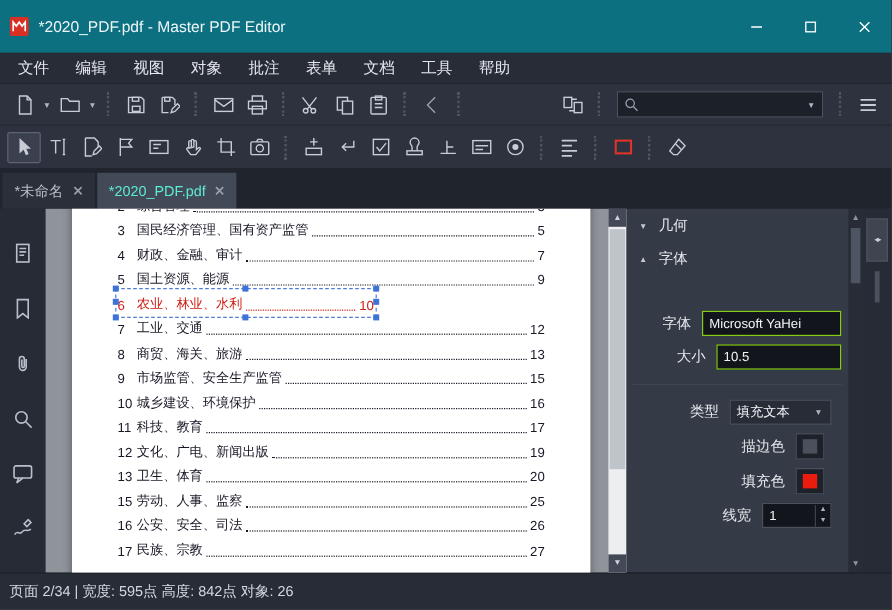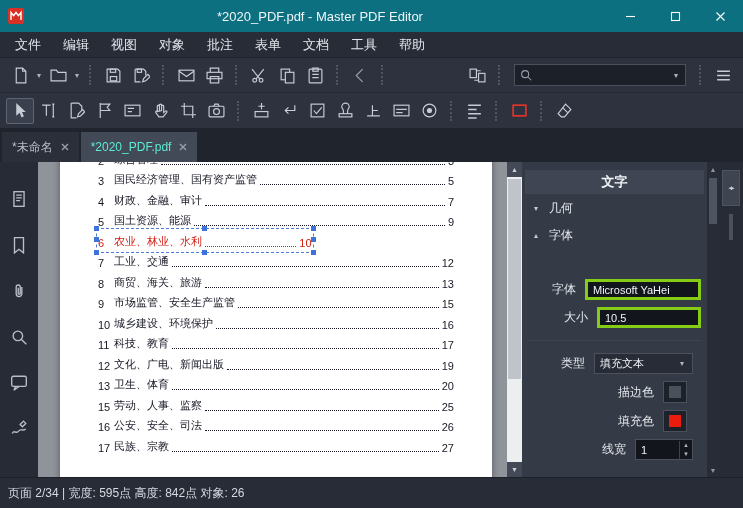--- a/index.html
+++ b/index.html
@@ -1,20 +1,20 @@
 <!DOCTYPE html>
 <html><head>
 <meta charset="utf-8">
 <style>
   * { margin:0; padding:0; box-sizing:border-box; }
   body { font-family:"Liberation Sans","DejaVu Sans",sans-serif; background:#555; }
   #app { width:743px; height:508px; display:flex; flex-direction:column; overflow:hidden; background:#272c37; }
 
   
-  .titlebar { height:32px; background:#0c7080; display:flex; align-items:center; padding-left:8px; flex:none;text-align:center; }
+  .titlebar { height:44px; background:#0c7080; display:flex; align-items:center; padding-left:8px; flex:none; }
   .app-icon { width:16px; height:16px; margin-right:8px; flex:none; }
   .win-title { color:#eef6f8; font-size:13px; flex:1; }
   .win-btns { display:flex; height:30px; }
   .win-btn { width:45px; height:30px; display:flex; align-items:center; justify-content:center; }
 
   
   .menubar { height:26px; background:#272c37; display:flex; align-items:center; padding-left:4px; flex:none; border-bottom:1px solid #20242e; }
   .menu-item { color:#e3e6ec; font-size:13px; padding:4px 11px; cursor:default; }
 
   
@@ -64,25 +64,25 @@
 
   
   .panel { width:221px; background:#343a46; display:flex; flex:none; }
   .panel-main { flex:1; display:flex; flex-direction:column; min-width:0; }
   .panel-title { margin:8px 3px 0; height:24px; background:#3f4552; color:#f0f2f6; font-size:13px; font-weight:bold; display:flex; align-items:center; justify-content:center; }
   .psection { display:flex; align-items:center; gap:7px; color:#e8eaef; font-size:12px; padding:6px 0 4px 12px; }
   .parrow { font-size:8px; color:#c3c8d1; width:8px; }
   .pfields { margin-top:24px; }
   .prow { display:flex; align-items:center; justify-content:flex-end; margin:7px 6px 7px 0; }
   .plabel { color:#e6e9ee; font-size:12px; margin-right:9px; white-space:nowrap; }
-  .pfield { height:21px; background:#12151b; border:3px solid #84cc16; color:#f2f4f8; font-size:11px; display:flex; align-items:center; padding:0 5px; overflow:hidden; white-space:nowrap; }
+  .pfield { height:21px; background:#12151b; border:1px solid #84cc16; color:#f2f4f8; font-size:11px; display:flex; align-items:center; padding:0 5px; overflow:hidden; white-space:nowrap; }
   .f-font { width:116px; }
   .f-size { width:104px; }
   .psep { border-top:1px solid #3e4450; margin:12px 5px; }
-  .dropdown { width:99px; height:21px; background:#272c37; border:1px solid #4a505c; color:#f2f4f8; font-size:11px; display:flex; align-items:center; padding:0 5px; margin-right:8px;justify-content:flex-end; }
+  .dropdown { width:85px; height:21px; background:#272c37; border:1px solid #4a505c; color:#f2f4f8; font-size:11px; display:flex; align-items:center; padding:0 5px; margin-right:8px;justify-content:flex-end; }
   .dropdown .dd { margin-left:auto; }
   .swatch { width:24px; height:22px; background:#1d212a; border:1px solid #4a505c; display:flex; align-items:center; justify-content:center; margin-right:14px; }
   .swatch-inner { width:12px; height:12px; }
   .spin { width:58px; height:21px; background:#12151b; border:1px solid #4a505c; display:flex; align-items:center; margin-right:8px; }
   .spin-val { flex:1; color:#f2f4f8; font-size:11px; padding-left:5px; }
   .spin-btns { width:13px; display:flex; flex-direction:column; border-left:1px solid #3c424e; }
   .spin-btns span { font-size:6px; color:#aeb4bf; text-align:center; line-height:9px; }
 
   .pscroll { width:12px; background:#272c36; display:flex; flex-direction:column; align-items:center; flex:none; }
   .ps-arrow { color:#8d94a0; font-size:7px; height:14px; display:flex; align-items:center; }
@@ -513,21 +513,20 @@
         <div class="vs-btn">▲</div>
         <div class="vs-track">
             <div class="vs-thumb"></div>
           </div>
         <div class="vs-btn">▼</div>
       </div>
     </div>
 
     <div class="panel">
       <div class="panel-main">
-        <div class="panel-title">文字</div>
 
         <div class="psection">
           <span class="parrow">▾</span>
           <span>几何</span>
         </div>
         <div class="psection">
           <span class="parrow">▴</span>
           <span>字体</span>
         </div>
 

